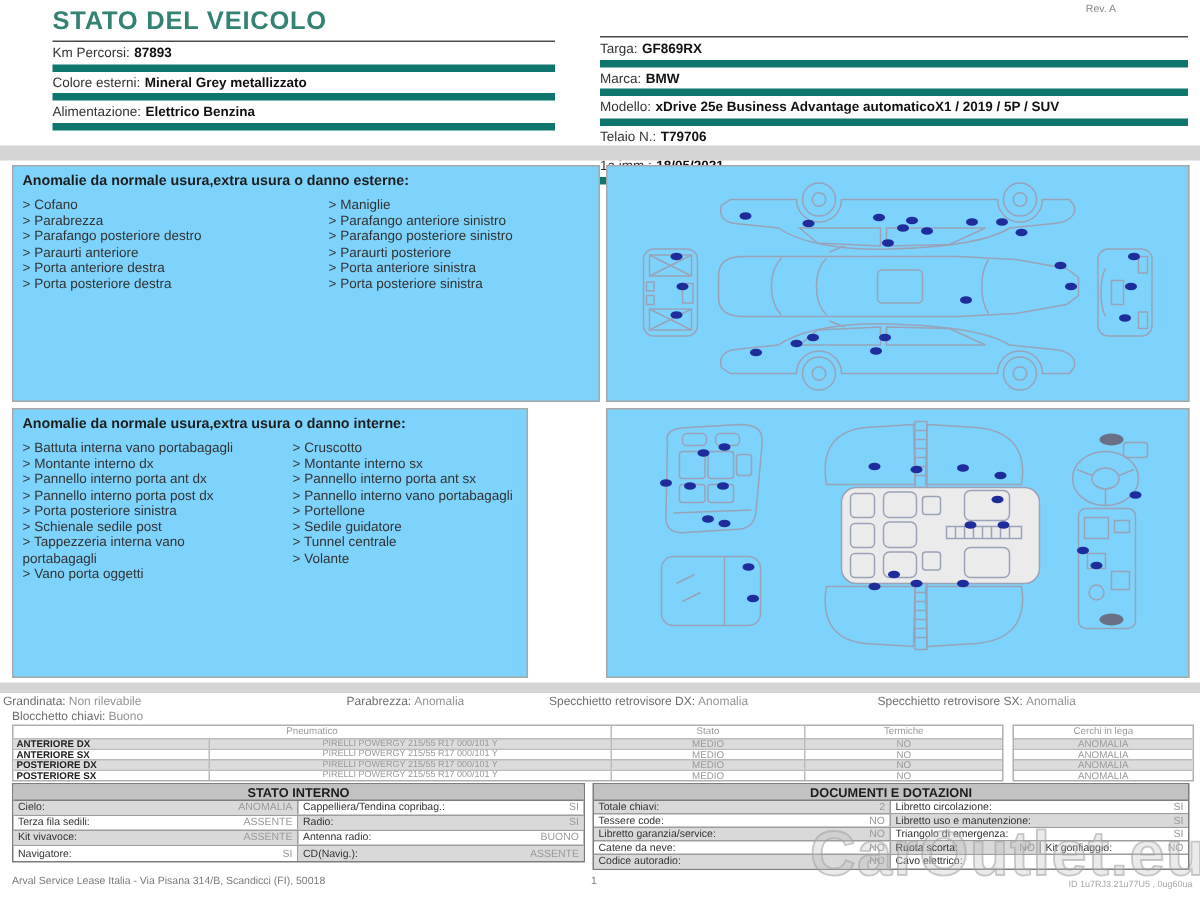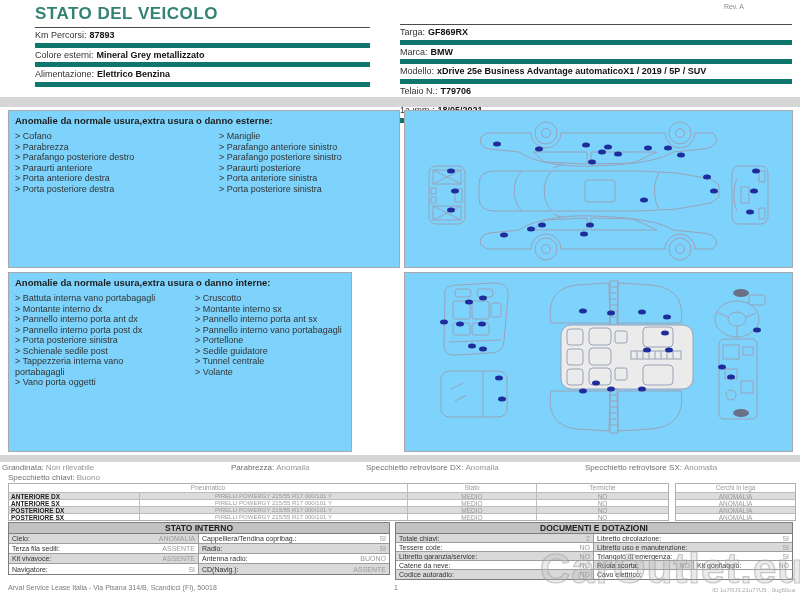--- a/index.html
+++ b/index.html
@@ -306,21 +306,21 @@
         <ellipse cx="352" cy="57" rx="4" ry="2.5"></ellipse>
           <ellipse cx="317" cy="94" rx="4" ry="2.5"></ellipse>
         <ellipse cx="326" cy="104" rx="4" ry="2.5"></ellipse>
       </g>
     </svg>
   </div>
 
   <div class="bar bar2"></div>
 
   <div class="summary-item" style="left:2px; top:463px;"><span>Grandinata:</span><span class="val">Non rilevabile</span></div>
-  <div class="summary-item" style="left:8px; top:473px;"><span>Specchietto chiavi:</span><span class="val">Buono</span></div>
+  <div class="summary-item" style="left:8px; top:473px;"><span>Blocchetto chiavi:</span><span class="val">Buono</span></div>
   <div class="summary-item" style="left:231px; top:463px;"><span>Parabrezza:</span><span class="val">Anomalia</span></div>
   <div class="summary-item" style="left:366px; top:463px;"><span>Specchietto retrovisore DX:</span><span class="val">Anomalia</span></div>
   <div class="summary-item" style="left:585px; top:463px;"><span>Specchietto retrovisore SX:</span><span class="val">Anomalia</span></div>
 
   <div class="tyres">
     <div class="t-main">
       <div class="t-hrow">
         <div class="t-cell hc t-c1">Pneumatico</div>
         <div class="t-cell hc t-stato">Stato</div>
         <div class="t-cell hc t-term">Termiche</div>

